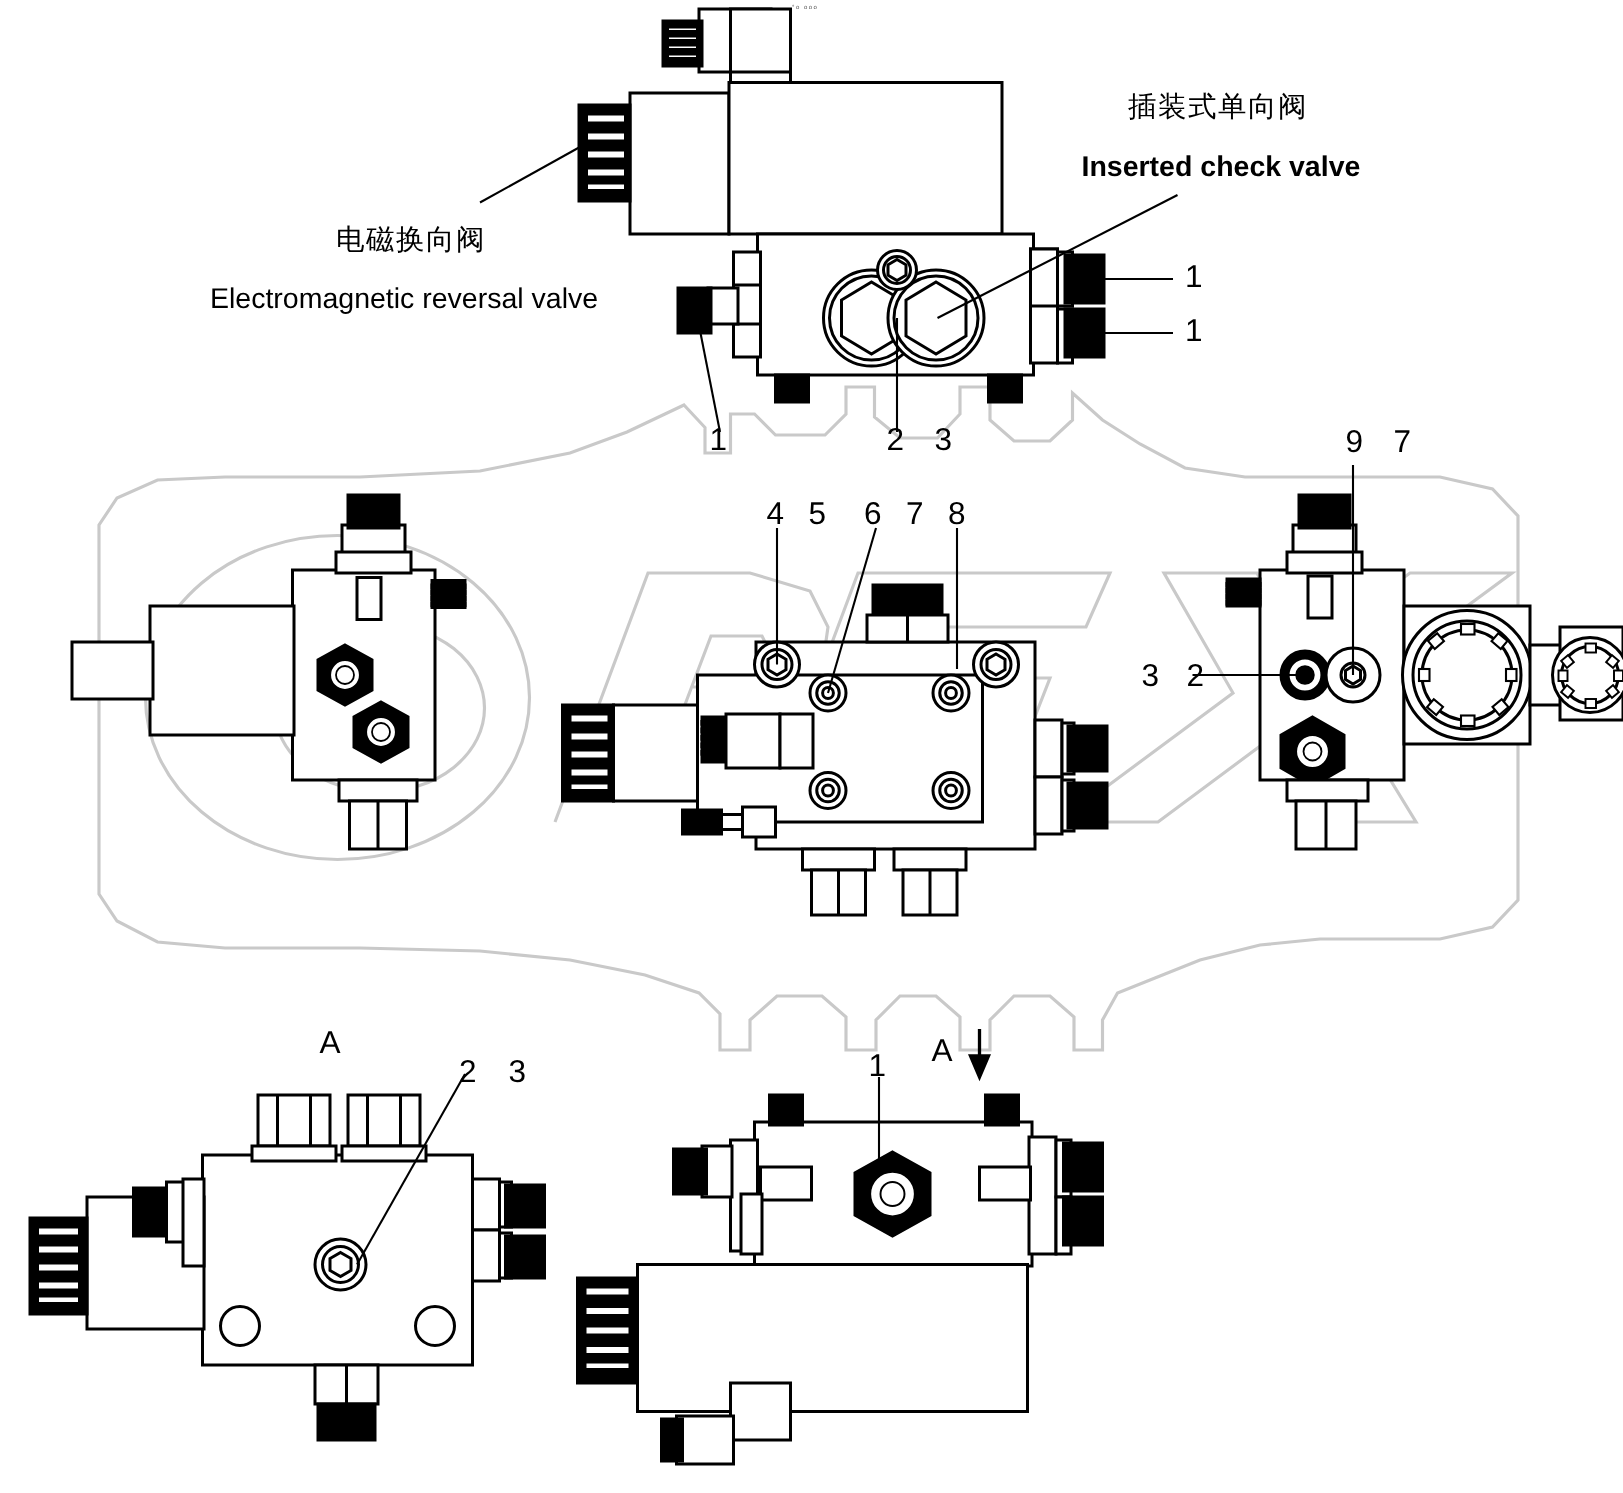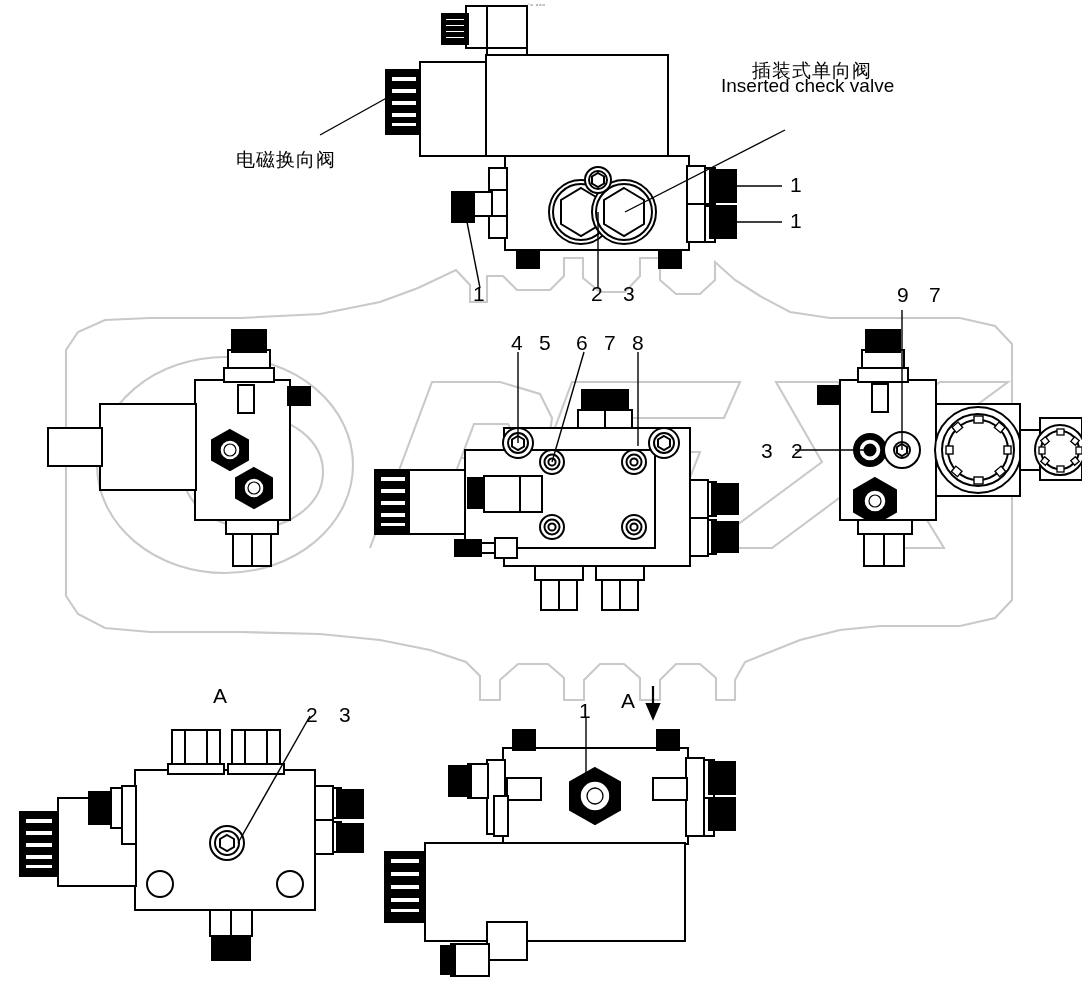--- a/index.html
+++ b/index.html
@@ -419,26 +419,27 @@
     <line x1="586" y1="780" x2="586" y2="718"></line>
   </g>
 
   <g stroke="#000" stroke-width="2.2" fill="#000">
     <line x1="653" y1="686" x2="653" y2="708"></line>
     <polygon points="647,704 659,704 653,718"></polygon>
   </g>
 
 </svg>
 
-<div class="lbl lbl-cn" style="left:236px;top:147px;">电磁换向阀</div>
-
+<div class="lbl lbl-cn" style="left:224px;top:147px;">电磁换向阀</div>
+
+<div class="lbl lbl-en" style="left:140px;top:189px;">Electromagnetic reversal valve</div>
 
 <div class="lbl lbl-cn" style="left:752px;top:58px;">插装式单向阀</div>
 
-<div class="lbl lbl-en" style="left:721px;top:75px;">Inserted check valve</div>
+<div class="lbl lbl-en" style="left:721px;top:101px;font-weight:bold;">Inserted check valve</div>
 
 <div class="lbl tiny" style="left:528px;top:2px;">°o  ooo</div>
 
 <div class="lbl num" style="left:790px;top:173px;">1</div>
 <div class="lbl num" style="left:790px;top:209px;">1</div>
 
 <div class="lbl num" style="left:473px;top:282px;">1</div>
 <div class="lbl num" style="left:591px;top:282px;">2</div>
 <div class="lbl num" style="left:623px;top:282px;">3</div>
 

